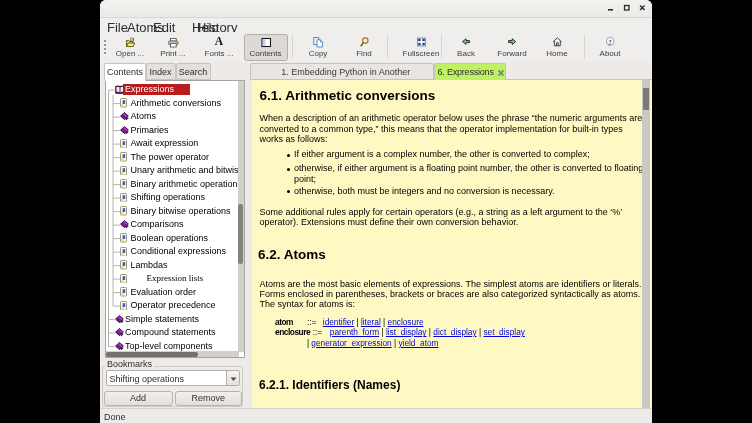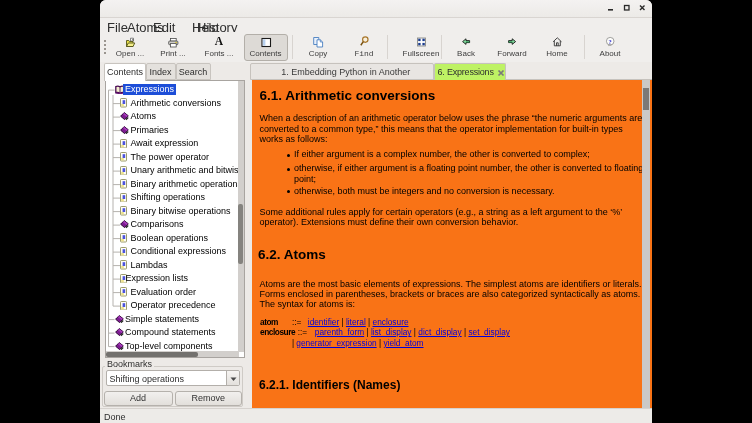--- a/index.html
+++ b/index.html
@@ -28,36 +28,36 @@
   #chrome { position:absolute; left:0; top:62px; width:552px; height:346px; background:#edeae7; }
   
   .ltab { position:absolute; height:16.5px; font-size:9px; color:#2e2e2e;
     border:1px solid #c8c4bf; background:#e4e1dd; text-align:center; line-height:16px;
     border-radius:2px 2px 0 0; }
   .ltab.active { background:#fff; height:18px; border-bottom:none; z-index:3; }
   
   #tree { position:absolute; left:4.5px; top:79.5px; width:140px; height:278.5px;
     background:#fff; border:1px solid #a8a4a0; overflow:hidden; font-size:9px; }
   .trow { position:absolute; white-space:nowrap; color:#000; line-height:11px; }
-  .trow .sel { background:#1d4ed8; color:#fff; padding:0 2px 1px 2px; margin-left:-2px; }
+  .trow .sel { background:#b91c1c; color:#fff; padding:0 16px 1px 2px; margin-left:-2px; }
   .ticonT { position:absolute; }
   
   #bookmarks { position:absolute; left:0px; top:359px; width:146px; height:48px; }
   .gbtn { position:absolute; height:14.5px; background:linear-gradient(#f2f0ee,#e2dfdb);
     border:1px solid #b5b1ac; border-radius:3px; font-size:9px; color:#333;
     text-align:center; line-height:13.5px; }
   
   #dtab1 { position:absolute; left:149.5px; top:63px; width:184.5px; height:16.5px;
     background:#e8e5e2; border:1px solid #c6c2bd; border-radius:2px 2px 0 0;
     font-size:9px; color:#3a3a3a; text-align:center; line-height:16px; padding-left:8px; }
   #dtab2 { position:absolute; left:334px; top:62.5px; width:71.5px; height:17px;
     background:#bef264; border:1px solid #c6c2bd; border-bottom:none; border-radius:2px 2px 0 0;
     font-size:9px; color:#2e2e2e; line-height:16px; z-index:3; white-space:nowrap; }
   #tabline { position:absolute; left:150.5px; top:79px; width:401.5px; height:1px; background:#c6c2bd; }
-  #content { position:absolute; left:152px; top:79.5px; width:400px; height:328.5px; background:#f97316; overflow:hidden; }
+  #content { position:absolute; left:152px; top:79.5px; width:400px; height:328.5px; background:#fef9c3; overflow:hidden;padding-left:15px; }
   #content .t { position:absolute; white-space:nowrap; font-size:9px; color:#000; line-height:10.33px; }
   #content a { color:#0000dd; text-decoration:underline; }
   #content .gr { font-size:8.3px; }
   #content .gr b { letter-spacing:-0.45px; }
   .bdot { position:absolute; width:3px; height:3px; border-radius:50%; background:#000; }
   #cscroll { position:absolute; left:541.5px; top:80px; width:8.5px; height:327.5px; background:#cbc9c7; }
   
   #statusbar { position:absolute; left:0; top:408px; width:552px; height:15px;
     background:#edebe8; border-top:1px solid #d6d2ce; font-size:9px; color:#2e2e2e; }
 </style>
@@ -128,21 +128,21 @@
       <div class="ticon"><svg width="44" height="13" viewBox="0 0 44 13">
         <g transform="translate(17,1)">
         <path d="M0.7 0.5 L5.8 0.5 L5.8 7.5 L0.7 7.5 Z" fill="#eaf1fb" stroke="#4a7fc1" stroke-width="0.9"></path>
         <path d="M4 2.8 L7.3 2.8 L9.6 5 L9.6 10 L4 10 Z" fill="#fff" stroke="#4a7fc1" stroke-width="0.9"></path>
         <path d="M7.3 2.8 L7.3 5 L9.6 5" fill="none" stroke="#4a7fc1" stroke-width="0.8"></path>
         </g>
           </svg></div>
       <div class="tlabel">Copy</div>
     </div>
 
-    <div class="tbtn" style="left:242px;width:44px;font-family:Liberation Mono, monospace;">
+    <div class="tbtn" style="left:242px;width:44px;">
       <div class="ticon"><svg width="44" height="13" viewBox="0 0 44 13">
         <g transform="translate(17,1)">
         <circle cx="6.3" cy="3.6" r="2.7" fill="#f7efdd" stroke="#a8762a" stroke-width="1.2"></circle>
         <path d="M4.3 5.6 L1.8 9.2" stroke="#7a5210" stroke-width="1.5"></path>
         </g>
           </svg></div>
       <div class="tlabel">Find</div>
     </div>
     <div class="tsep" style="left:287px;"></div>
 
@@ -318,21 +318,21 @@
         <rect x="0.5" y="0.5" width="6" height="8.5" rx="0.8" fill="#fffef6" stroke="#90905e" stroke-width="0.9"></rect>
         <rect x="1.2" y="5.8" width="2.6" height="2.6" fill="#ede289"></rect>
         <rect x="2.6" y="2.2" width="2.6" height="3.8" fill="#4a52dd"></rect>
       </svg>
 <div class="trow" style="left:25.0px;top:179.1px;">Lambdas</div>
 <svg class="ticonT" style="left:14.5px;top:193.3px;" width="7" height="9.5" viewBox="0 0 7 9.5">
         <rect x="0.5" y="0.5" width="6" height="8.5" rx="0.8" fill="#fffef6" stroke="#90905e" stroke-width="0.9"></rect>
         <rect x="1.2" y="5.8" width="2.6" height="2.6" fill="#ede289"></rect>
         <rect x="2.6" y="2.2" width="2.6" height="3.8" fill="#4a52dd"></rect>
       </svg>
-<div class="trow" style="left:20px;top:192.6px;">Expression lists</div>
+<div class="trow" style="left:41px;top:192.6px;font-family:Liberation Serif, serif;">Expression lists</div>
 <svg class="ticonT" style="left:14.5px;top:206.8px;" width="7" height="9.5" viewBox="0 0 7 9.5">
         <rect x="0.5" y="0.5" width="6" height="8.5" rx="0.8" fill="#fffef6" stroke="#90905e" stroke-width="0.9"></rect>
         <rect x="1.2" y="5.8" width="2.6" height="2.6" fill="#ede289"></rect>
         <rect x="2.6" y="2.2" width="2.6" height="3.8" fill="#4a52dd"></rect>
       </svg>
 <div class="trow" style="left:25.0px;top:206.1px;">Evaluation order</div>
 <svg class="ticonT" style="left:14.5px;top:220.3px;" width="7" height="9.5" viewBox="0 0 7 9.5">
         <rect x="0.5" y="0.5" width="6" height="8.5" rx="0.8" fill="#fffef6" stroke="#90905e" stroke-width="0.9"></rect>
         <rect x="1.2" y="5.8" width="2.6" height="2.6" fill="#ede289"></rect>
         <rect x="2.6" y="2.2" width="2.6" height="3.8" fill="#4a52dd"></rect>

